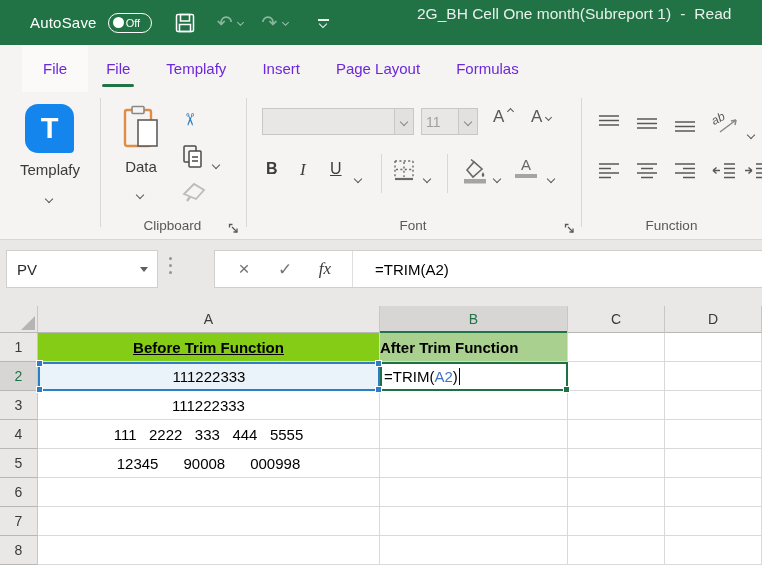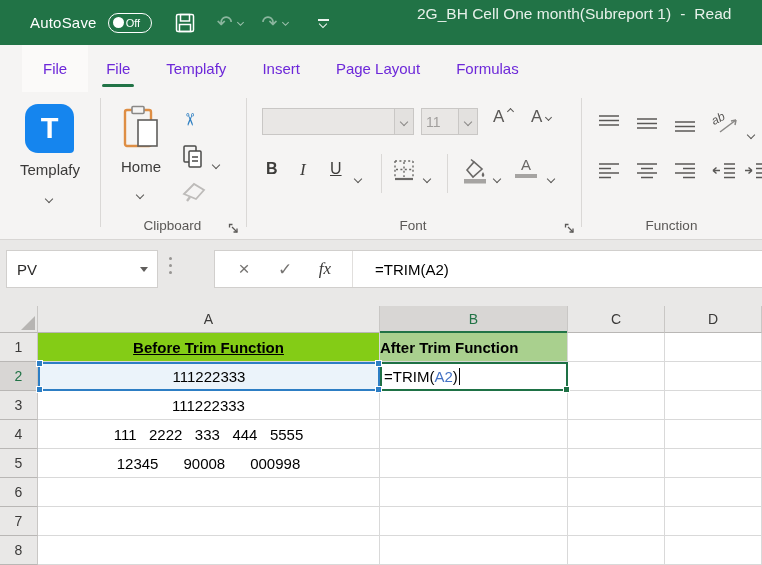--- a/index.html
+++ b/index.html
@@ -198,21 +198,21 @@
   <span class="templafy-chev"><i class="chev"></i></span>
   <div class="vsep" style="left:100px;"></div>
 
   <div class="paste-icon">
     <svg width="38" height="48" viewBox="0 0 38 48" fill="none">
       <rect x="3" y="6" width="26" height="36" rx="2" stroke="#DE8E44" stroke-width="2.4"></rect>
       <rect x="10" y="2.5" width="12" height="7" rx="1" fill="#F5F4F3" stroke="#8A8886" stroke-width="1.6"></rect>
       <rect x="16" y="16" width="19" height="26" fill="#fff" stroke="#605E5C" stroke-width="1.6"></rect>
     </svg>
   </div>
-  <div class="paste-label">Home</div>
+  <div class="paste-label">Data</div>
   <span class="paste-chev"><i class="chev"></i></span>
   <span class="scissors">✂</span>
   <span class="copy-icon">
     <svg width="24" height="26" viewBox="0 0 24 26" fill="none" stroke="#4A4A48" stroke-width="1.5">
       <rect x="3" y="2" width="12" height="16" rx="1" fill="#F5F4F3"></rect>
       <rect x="8" y="7" width="12" height="16" rx="1" fill="#fff"></rect>
       <line x1="11" y1="13" x2="17" y2="13"></line>
         <line x1="11" y1="17" x2="17" y2="17"></line>
     </svg>
   </span>

